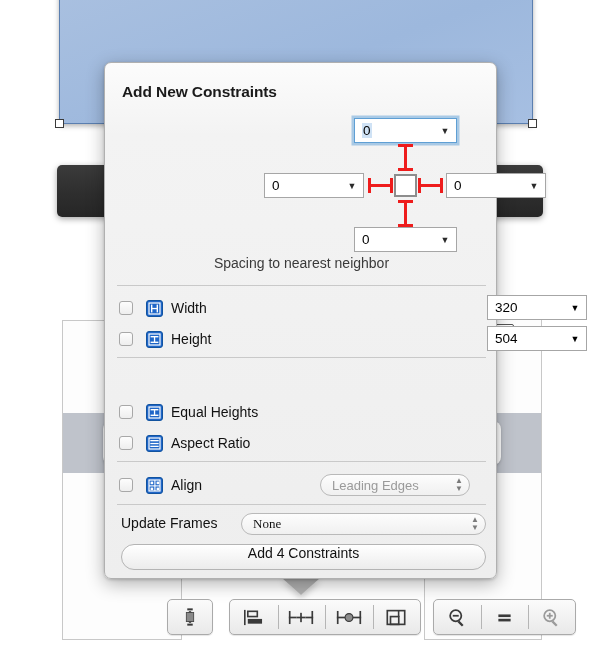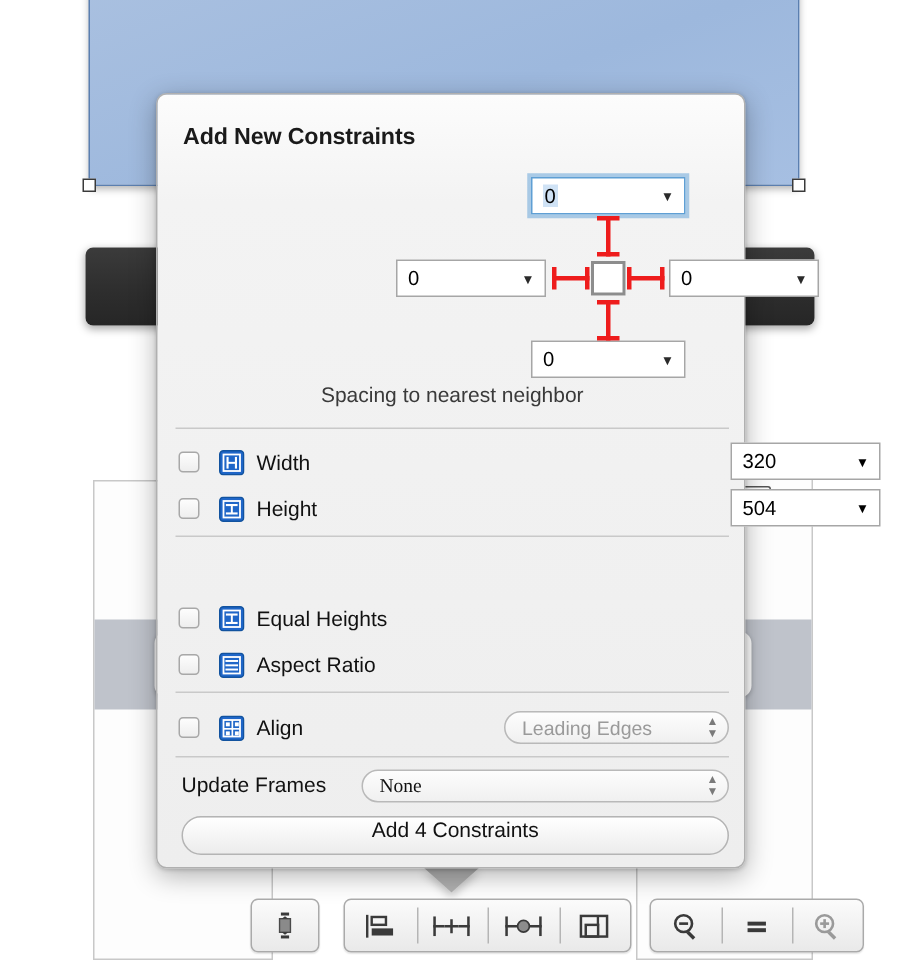--- a/index.html
+++ b/index.html
@@ -395,21 +395,21 @@
           <rect x="8.35" y="3" width="1.1" height="11" fill="#fff"></rect>
           <rect x="3" y="8.35" width="11" height="1.1" fill="#fff"></rect>
           <rect x="4.6" y="4.6" width="2.6" height="2.6" fill="#fff"></rect>
           <rect x="10.6" y="4.6" width="2.6" height="2.6" fill="#fff"></rect>
           <rect x="4.6" y="10.6" width="2.6" height="2.6" fill="#fff"></rect>
           <rect x="10.6" y="10.6" width="2.6" height="2.6" fill="#fff"></rect>
         </svg>
       </span>
       <span class="row-label">Align</span>
     </div>
-    <div class="popup-btn disabled" style="left:231px; top:411px; width:150px;">
+    <div class="popup-btn disabled" style="left:215px; top:411px; width:150px;">
       <span class="ptext">Leading Edges</span>
       <span class="steps">▲<br>▼</span>
     </div>
 
     <div class="divider" style="top:441px;"></div>
 
     <span class="uf-label" style="top:452px;">Update Frames</span>
     <div class="popup-btn" style="left:136px; top:450px; width:245px;font-family:Liberation Serif, serif;">
       <span class="ptext dark">None</span>
       <span class="steps">▲<br>▼</span>

